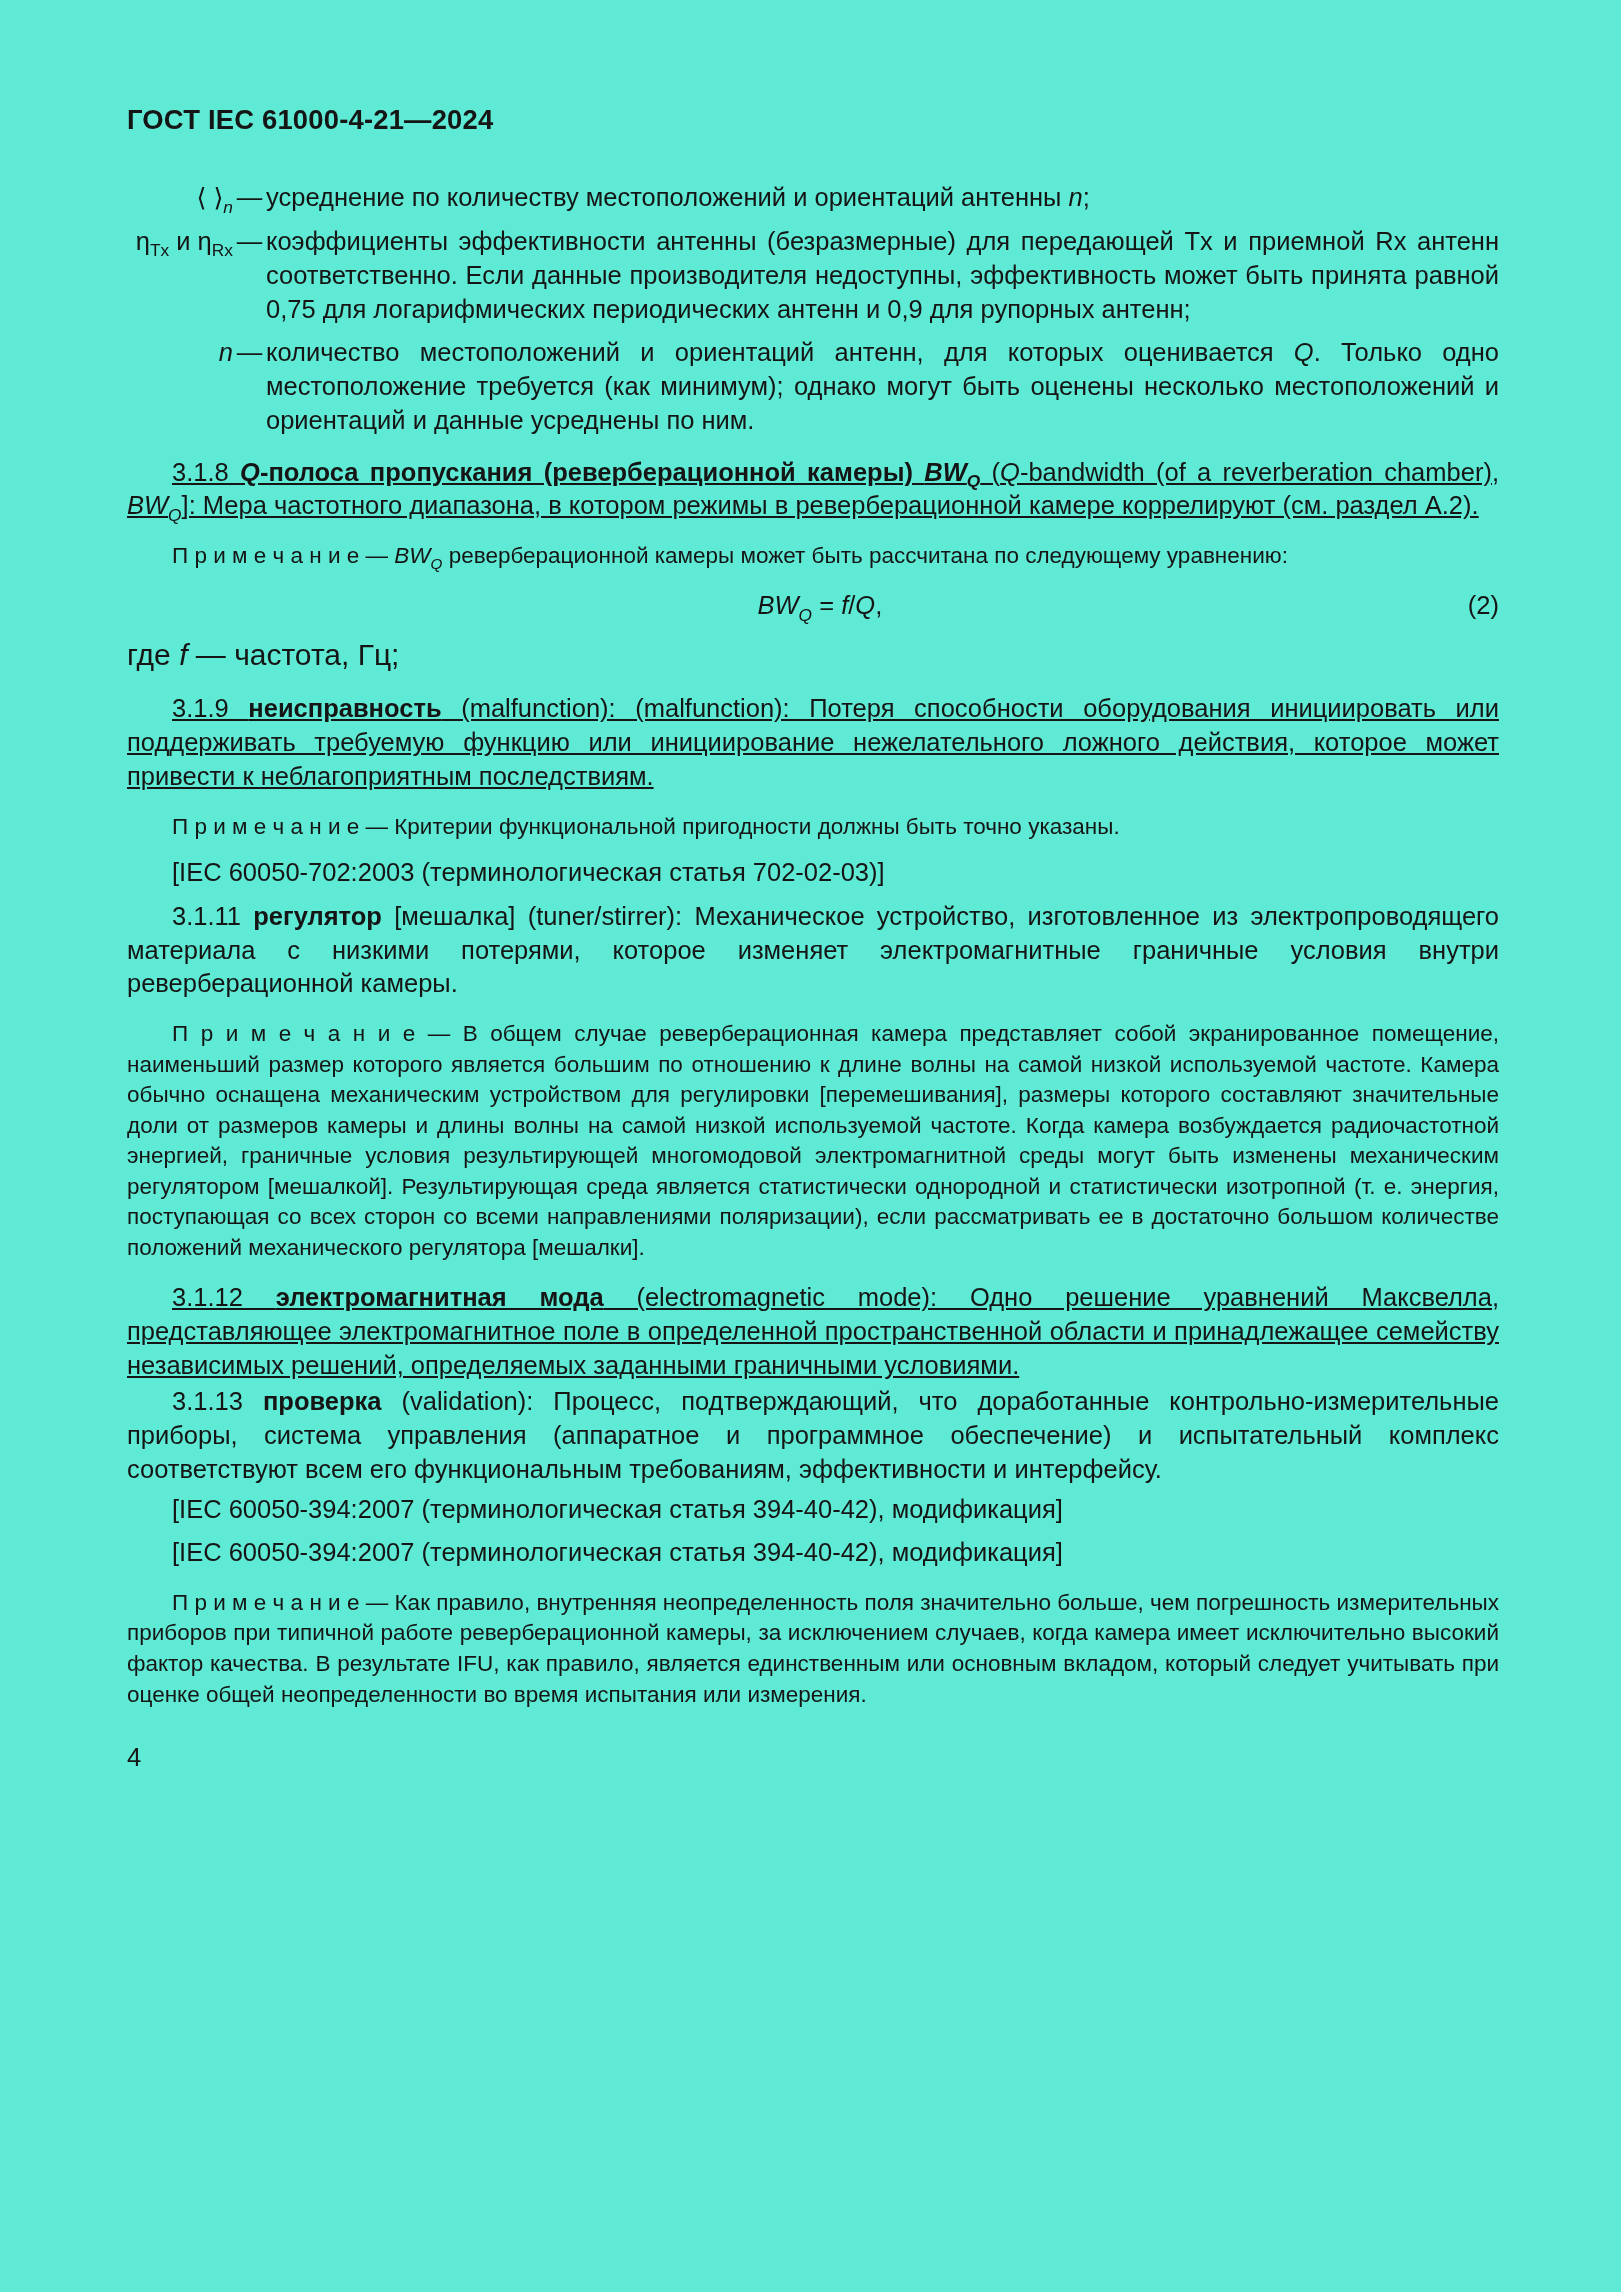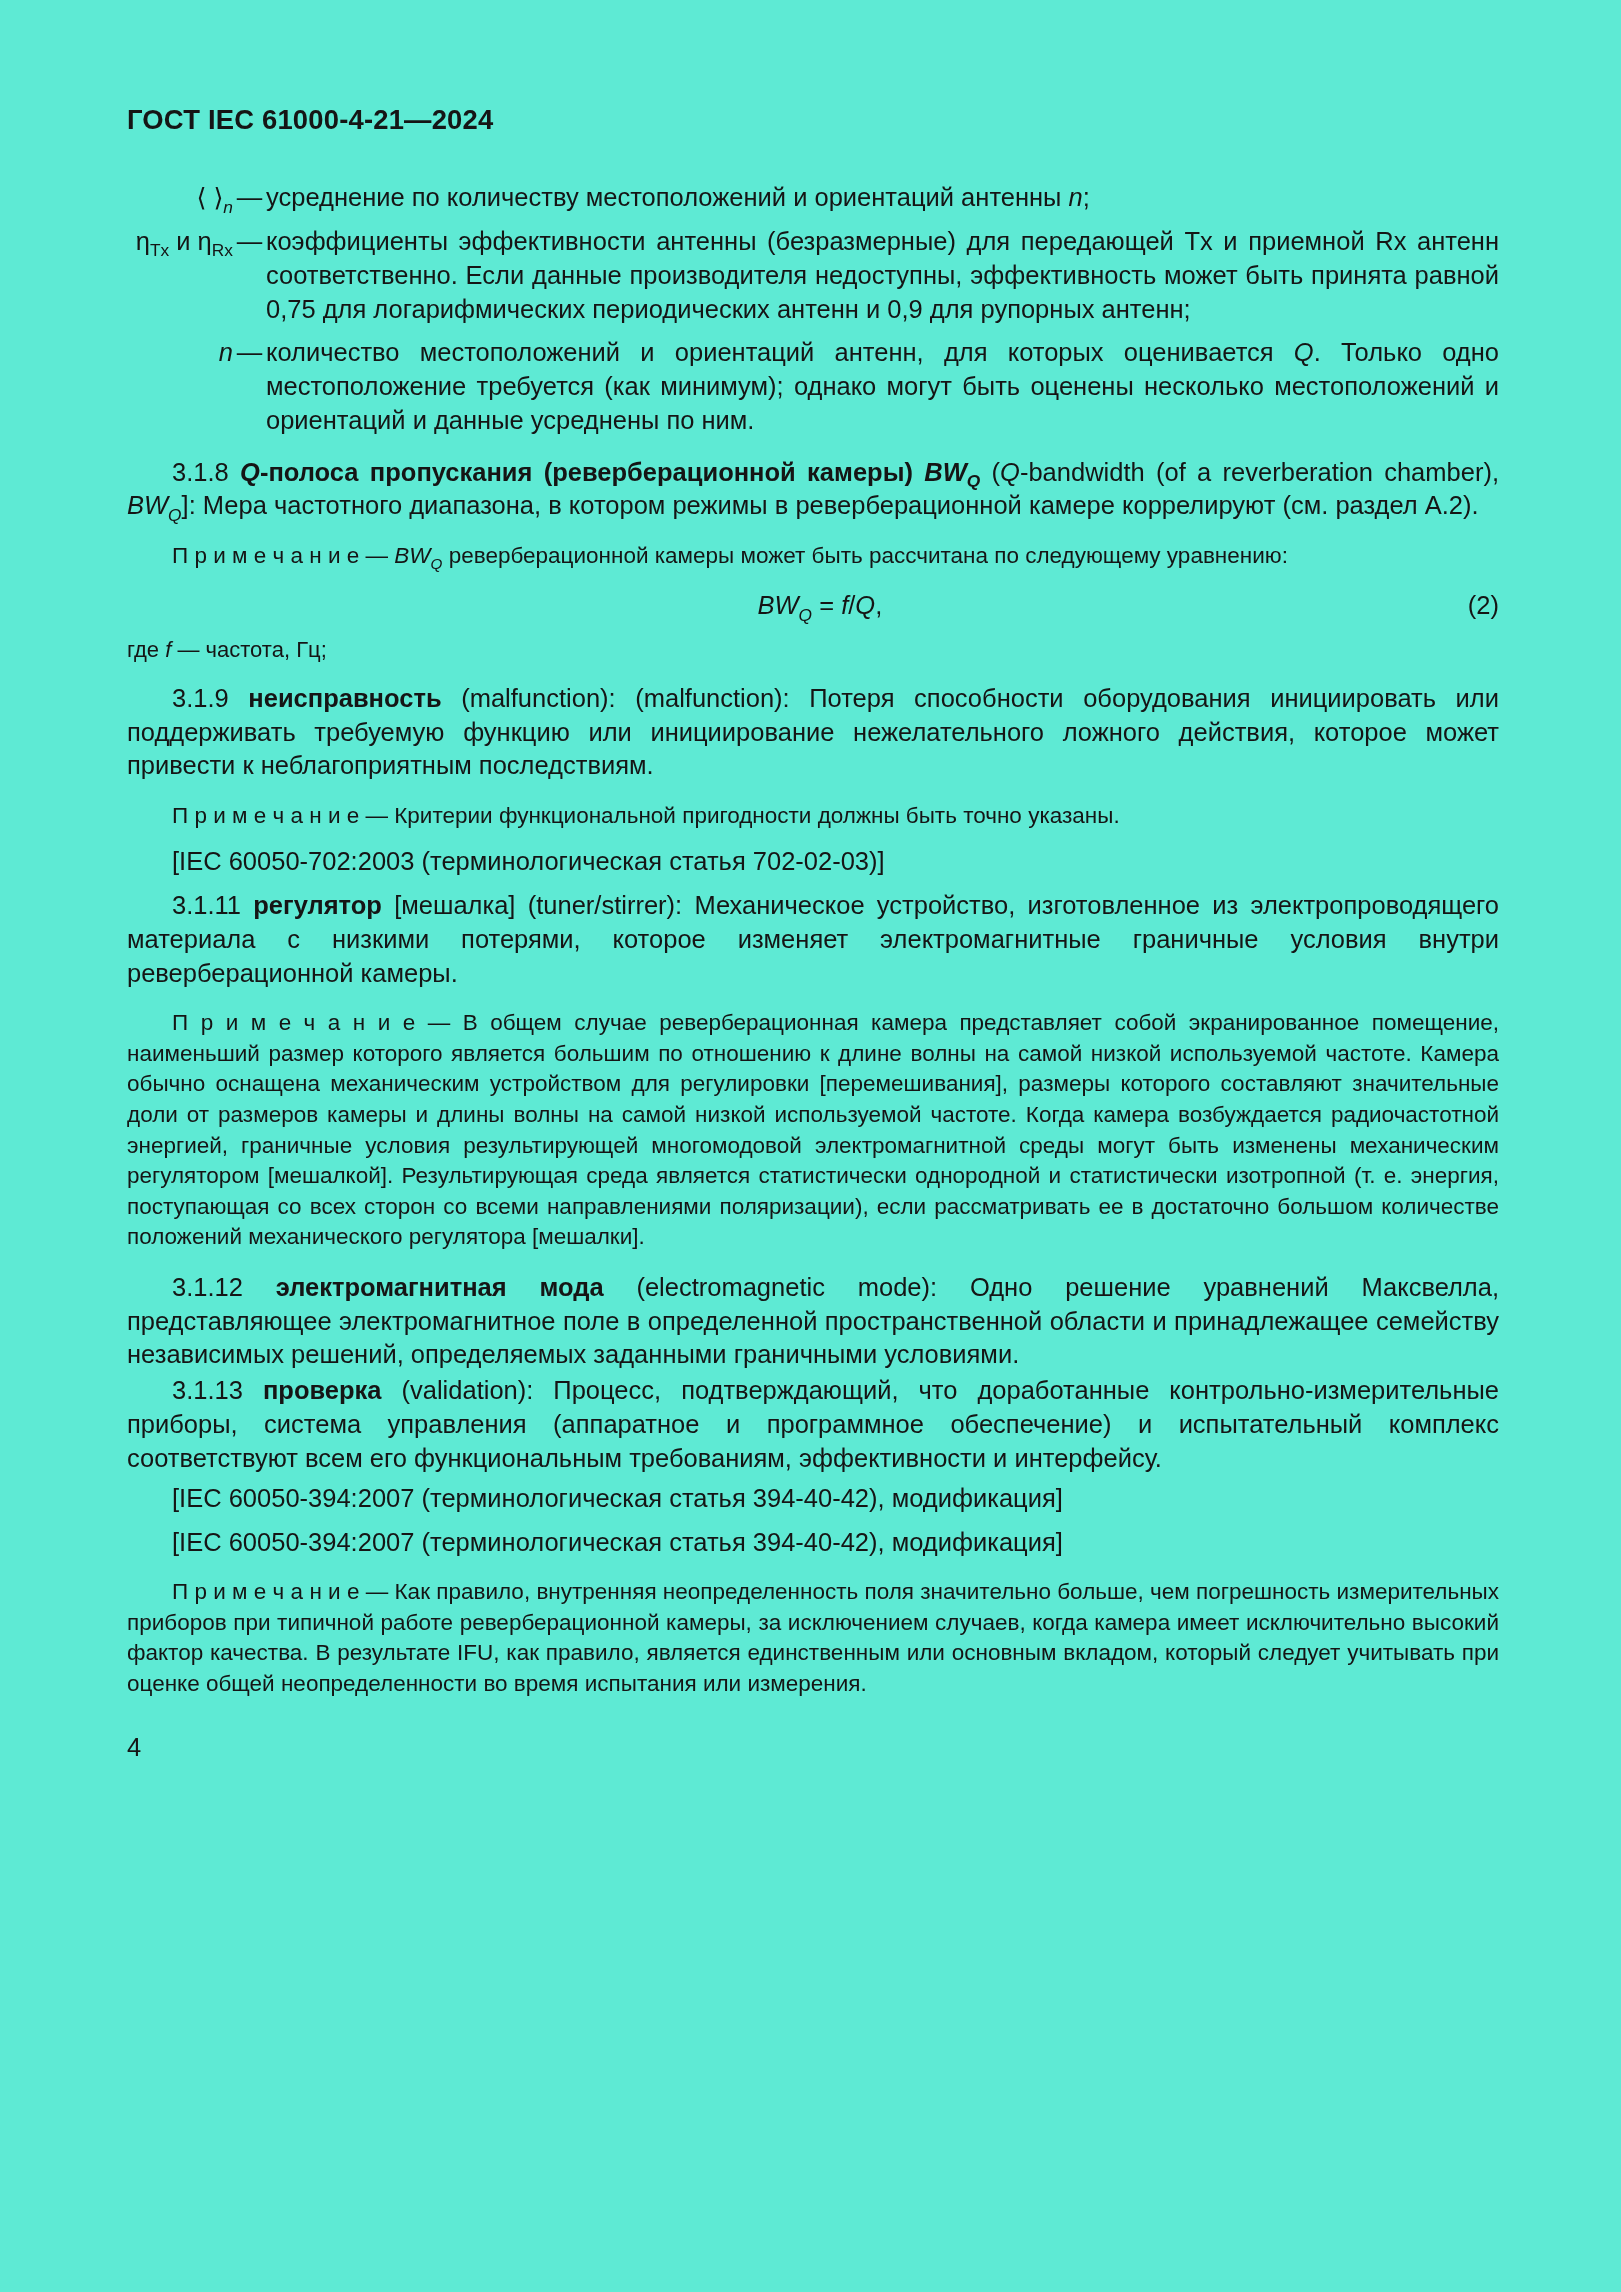--- a/index.html
+++ b/index.html
@@ -15,32 +15,32 @@
   }
   .header { font-weight: bold; font-size: 27.4px; letter-spacing: 0.2px; }
   .content { margin-top: 45px; font-size: 25.5px; line-height: 1.33; }
 
   .def-item { display: grid; grid-template-columns: 106px 33px 1fr; margin: 0 0 9.8px 0; }
   .def-term { text-align: right; white-space: nowrap; }
   .def-dash { text-align: center; }
   .def-body { text-align: justify; }
 
   .para { text-align: justify; text-indent: 45px; margin: 2px 0; }
-  .sec  { margin-top: 17.6px; }
+  .sec  { margin-top: 17.6px; text-decoration: underline; }
 
   .note { font-size: 22.5px; line-height: 1.36; text-align: justify; text-indent: 45px; margin: 17.6px 0 13.7px 0; }
 
   .ref  { text-indent: 45px; margin: 5.9px 0 9.8px 0; }
 
   .formula { display: flex; align-items: flex-start; margin: 17.6px 0 11.8px 0; }
   .f-left { width: 45px; flex: none; }
   .f-center { flex: 1; text-align: center; }
   .f-num { flex: none; text-align: right; }
 
-  .where { font-size: 22px; margin: 2px 0; text-indent: 0; }
+  .where { font-size: 30px; margin: 2px 0; text-indent: 0; }
   .w2 { padding-left: 27.4px; }
 
   .b { font-weight: bold; }
   .i { font-style: italic; }
   .content sub { font-size: 68%; vertical-align: baseline; position: relative; top: 0.38em; line-height: 0; }
 
   .pagenum { margin-top: 33px; font-size: 25.5px; }
 </style>
 </head>
 <body>

